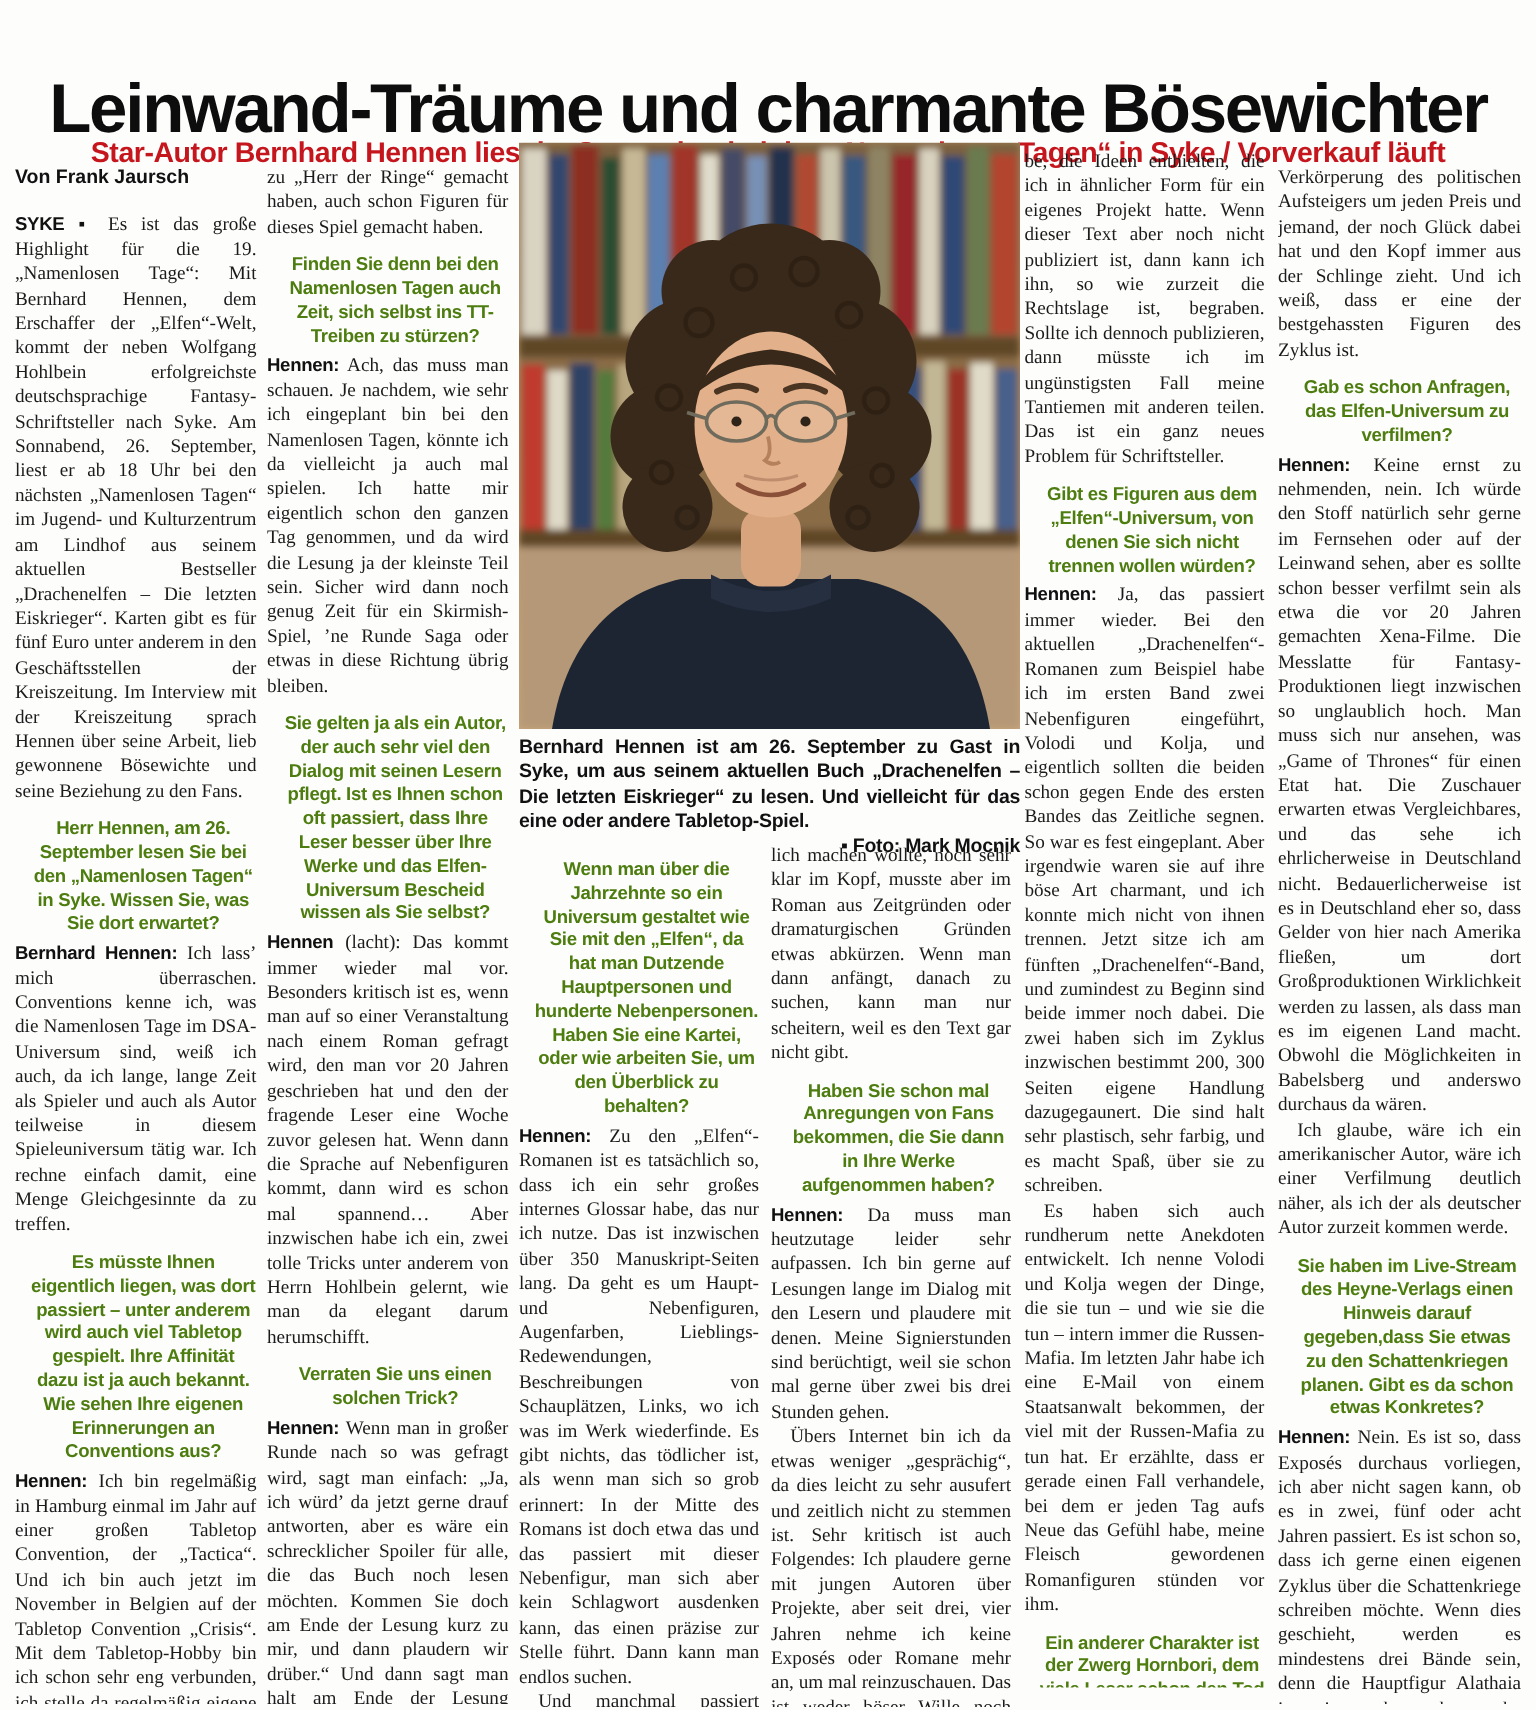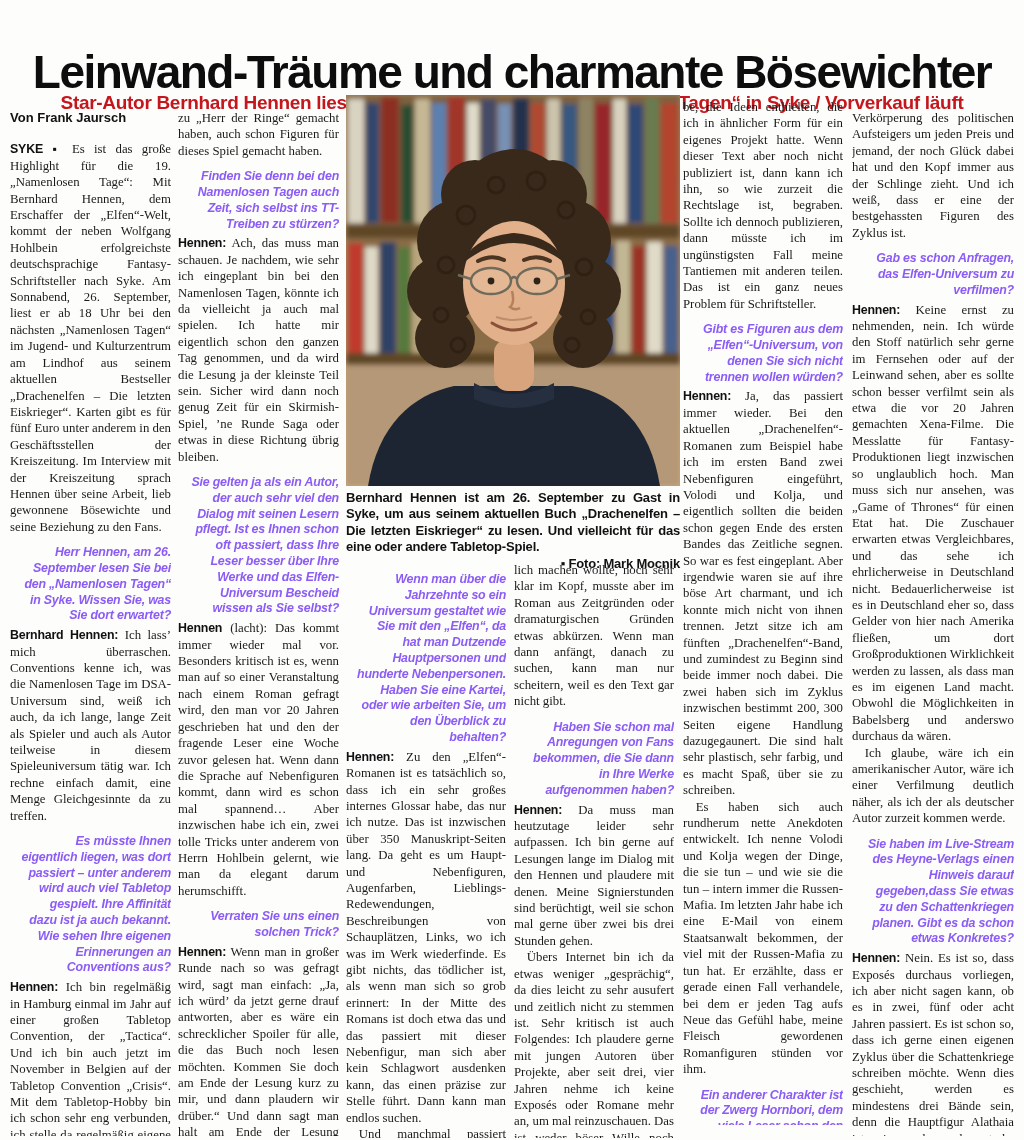--- a/index.html
+++ b/index.html
@@ -17,22 +17,22 @@
   #col1{left:10px;top:110px;width:161px;height:1026px;}
   #col2{left:178px;top:110px;width:161px;height:1026px;}
   #col3{left:346px;top:562px;width:160px;height:576px;}
   #col4{left:514px;top:562px;width:160px;height:576px;}
   #col5{left:683px;top:99px;width:160px;height:1026px;}
   #col6{left:852px;top:110px;width:162px;height:1026px;}
   .blk{margin:0;text-align:justify;font-size:12.8px;line-height:16.4px;hyphens:auto;
        -webkit-hyphens:auto;color:#1b1b1b;}
   .blk.p{text-indent:1em;}
   .blk.q,.blk.thanks{font-family:"Liberation Sans",sans-serif;font-weight:bold;
-       font-size:12.4px;line-height:15.8px;text-align:right;margin:10px 0 3px 10px;
-       letter-spacing:-0.2px;hyphens:manual;color:#8b5cf6;font-style:italic;}
+       font-size:12.4px;line-height:15.8px;text-align:center;margin:10px 0 3px 10px;
+       letter-spacing:-0.2px;hyphens:manual;color:#4d7c0f;}
   .blk.byline{font-family:"Liberation Sans",sans-serif;font-weight:bold;font-size:13px;
        text-align:left;margin:0 0 15px 0;color:#111;}
   .blead{font-family:"Liberation Sans",sans-serif;font-weight:bold;font-size:12.4px;
        letter-spacing:-0.2px;color:#111;}
   
   #photo{position:absolute;left:346px;top:95px;width:334px;height:391px;overflow:hidden;}
   #caption{position:absolute;left:346px;top:490px;width:334px;
        font-family:"Liberation Sans",sans-serif;font-weight:bold;font-size:13px;
        line-height:16.4px;text-align:justify;letter-spacing:-0.2px;color:#111;}
   #credit{font-family:"Liberation Sans",sans-serif;font-weight:bold;font-size:13px;
@@ -170,21 +170,21 @@
       <p class="blk a"><span class="blead">Hennen:</span> <span>Wenn man in großer Runde nach so was gefragt wird, sagt man einfach: „Ja, ich würd’ da jetzt gerne drauf antworten, aber es wäre ein schrecklicher Spoiler für alle, die das Buch noch lesen möchten. Kommen Sie doch am Ende der Lesung kurz zu mir, und dann plaudern wir drüber.“ Und dann sagt man halt am Ende der Lesung demjenigen auch ganz offen: „Tut mir leid, so genau erinnere ich mich nicht mehr dran.“ Dann vermeidet man die Blöße in großer Runde und kann aber auch am Ende demjenigen, den die Frage brennend interessiert, reinen Wein einschenken.</span></p>
     </div>
   <div id="col3" class="col">
       <p class="blk q"><span>Wenn man über die Jahrzehnte so ein Universum gestaltet wie Sie mit den „Elfen“, da hat man Dutzende Hauptpersonen und hunderte Nebenpersonen. Haben Sie eine Kartei, oder wie arbeiten Sie, um den Überblick zu behalten?</span></p>
       <p class="blk a"><span class="blead">Hennen:</span> <span>Zu den „Elfen“-Romanen ist es tatsächlich so, dass ich ein sehr großes internes Glossar habe, das nur ich nutze. Das ist inzwischen über 350 Manuskript-Seiten lang. Da geht es um Haupt- und Nebenfiguren, Augenfarben, Lieblings-Redewendungen, Beschreibungen von Schauplätzen, Links, wo ich was im Werk wiederfinde. Es gibt nichts, das tödlicher ist, als wenn man sich so grob erinnert: In der Mitte des Romans ist doch etwa das und das passiert mit dieser Nebenfigur, man sich aber kein Schlagwort ausdenken kann, das einen präzise zur Stelle führt. Dann kann man endlos suchen.</span></p>
       <p class="blk p"><span>Und manchmal passiert eben auch, dass man im Kopf einen Plan hat, den während des Schreibens relativiert und sich dann zwei, drei Jahre später nicht mehr ganz genau erinnert, welchen Weg man gegangen ist. Man hat dann die Dinge, die man ursprüng-</span></p>
     </div>
   <div id="col4" class="col">
       <p class="blk cont"><span>lich machen wollte, noch sehr klar im Kopf, musste aber im Roman aus Zeitgründen oder dramaturgischen Gründen etwas abkürzen. Wenn man dann anfängt, danach zu suchen, kann man nur scheitern, weil es den Text gar nicht gibt.</span></p>
       <p class="blk q"><span>Haben Sie schon mal Anregungen von Fans bekommen, die Sie dann in Ihre Werke aufgenommen haben?</span></p>
-      <p class="blk a"><span class="blead">Hennen:</span> <span>Da muss man heutzutage leider sehr aufpassen. Ich bin gerne auf Lesungen lange im Dialog mit den Hennen und plaudere mit denen. Meine Signierstunden sind berüchtigt, weil sie schon mal gerne über zwei bis drei Stunden gehen.</span></p>
+      <p class="blk a"><span class="blead">Hennen:</span> <span>Da muss man heutzutage leider sehr aufpassen. Ich bin gerne auf Lesungen lange im Dialog mit den Lesern und plaudere mit denen. Meine Signierstunden sind berüchtigt, weil sie schon mal gerne über zwei bis drei Stunden gehen.</span></p>
       <p class="blk p"><span>Übers Internet bin ich da etwas weniger „gesprächig“, da dies leicht zu sehr ausufert und zeitlich nicht zu stemmen ist. Sehr kritisch ist auch Folgendes: Ich plaudere gerne mit jungen Autoren über Projekte, aber seit drei, vier Jahren nehme ich keine Exposés oder Romane mehr an, um mal reinzuschauen. Das ist weder böser Wille noch Arroganz. Ich hatte halt leider zweimal in der Vergangenheit das Pech, dass ich Texte geschickt bekommen ha-</span></p>
     </div>
   <div id="col5" class="col">
       <p class="blk cont"><span>be, die Ideen enthielten, die ich in ähnlicher Form für ein eigenes Projekt hatte. Wenn dieser Text aber noch nicht publiziert ist, dann kann ich ihn, so wie zurzeit die Rechtslage ist, begraben. Sollte ich dennoch publizieren, dann müsste ich im ungünstigsten Fall meine Tantiemen mit anderen teilen. Das ist ein ganz neues Problem für Schriftsteller.</span></p>
       <p class="blk q"><span>Gibt es Figuren aus dem „Elfen“-Universum, von denen Sie sich nicht trennen wollen würden?</span></p>
       <p class="blk a"><span class="blead">Hennen:</span> <span>Ja, das passiert immer wieder. Bei den aktuellen „Drachenelfen“-Romanen zum Beispiel habe ich im ersten Band zwei Nebenfiguren eingeführt, Volodi und Kolja, und eigentlich sollten die beiden schon gegen Ende des ersten Bandes das Zeitliche segnen. So war es fest eingeplant. Aber irgendwie waren sie auf ihre böse Art charmant, und ich konnte mich nicht von ihnen trennen. Jetzt sitze ich am fünften „Drachenelfen“-Band, und zumindest zu Beginn sind beide immer noch dabei. Die zwei haben sich im Zyklus inzwischen bestimmt 200, 300 Seiten eigene Handlung dazugegaunert. Die sind halt sehr plastisch, sehr farbig, und es macht Spaß, über sie zu schreiben.</span></p>
       <p class="blk p"><span>Es haben sich auch rundherum nette Anekdoten entwickelt. Ich nenne Volodi und Kolja wegen der Dinge, die sie tun – und wie sie die tun – intern immer die Russen-Mafia. Im letzten Jahr habe ich eine E-Mail von einem Staatsanwalt bekommen, der viel mit der Russen-Mafia zu tun hat. Er erzählte, dass er gerade einen Fall verhandele, bei dem er jeden Tag aufs Neue das Gefühl habe, meine Fleisch gewordenen Romanfiguren stünden vor ihm.</span></p>
       <p class="blk q"><span>Ein anderer Charakter ist der Zwerg Hornbori, dem viele Leser schon den Tod gewünscht haben.</span></p>
     </div>
   <div id="col6" class="col">

